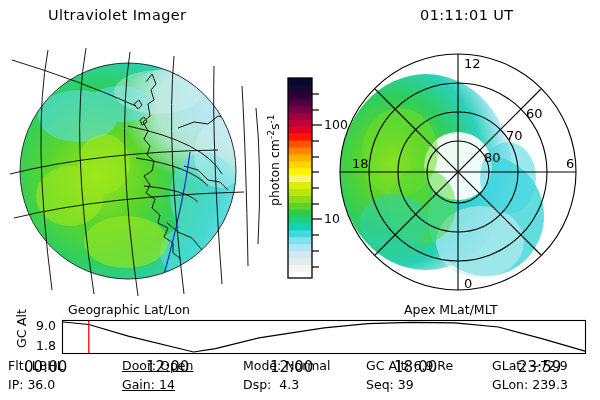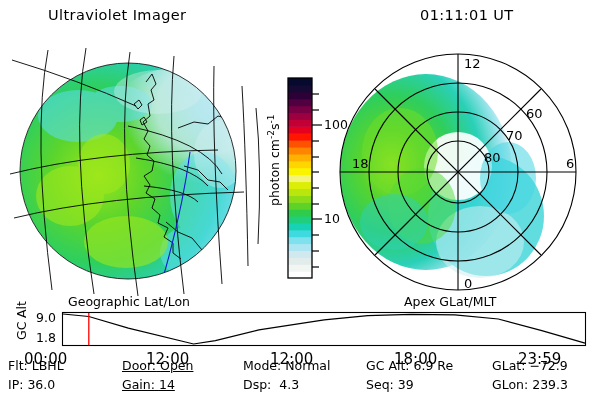--- a/index.html
+++ b/index.html
@@ -16,21 +16,21 @@
 
   
   .panel{position:absolute;}
   #geo-panel{left:8px;top:46px;width:258px;height:250px;}
   #apex-panel{left:330px;top:46px;width:262px;height:252px;}
   #cbar-panel{left:266px;top:56px;width:62px;height:236px;}
 
   svg{display:block;overflow:visible;}
 
   
-  #strip{position:absolute;left:0;top:296px;width:600px;height:52px;}
+  #strip{position:absolute;left:0;top:304px;width:600px;height:52px;}
   .striplabel{position:absolute;font-size:12.5px;white-space:nowrap;}
   #lbl-geo{left:68px;top:-2px;}
   #lbl-apex{left:404px;top:-2px;}
   .axrot{position:absolute;left:-6px;font-size:12.5px;
          transform:rotate(-90deg);transform-origin:left top;white-space:nowrap;}
   #rot-gc{left:14px;top:44px;}
   #rot-alt{left:14px;top:22px;}
   .ytick{position:absolute;font-size:12.5px;text-align:right;width:34px;}
   #yt-hi{left:22px;top:14px;}
   #yt-lo{left:22px;top:34px;}
@@ -234,21 +234,21 @@
         <text x="134" y="242">0</text>
         <text x="196" y="72">60</text>
         <text x="176" y="94">70</text>
         <text x="154" y="116">80</text>
       </g>
     </svg>
   </div>
 
   <div id="strip">
     <span class="striplabel" id="lbl-geo">Geographic Lat/Lon</span>
-    <span class="striplabel" id="lbl-apex">Apex GLat/MLT</span>
+    <span class="striplabel" id="lbl-apex">Apex MLat/MLT</span>
 
     <span class="axrot" id="rot-gc">GC</span>
     <span class="axrot" id="rot-alt">Alt</span>
 
     <span class="ytick" id="yt-hi">9.0</span>
     <span class="ytick" id="yt-lo">1.8</span>
 
     <svg id="strip-box" width="524" height="34" viewBox="0 0 524 34">
       <rect x="0.5" y="0.5" width="523" height="33" fill="#fff" stroke="#000" stroke-width="1.1"></rect>
       <polyline id="orbit-curve" fill="none" stroke="#000" stroke-width="1.2" points="1.0,2.0 26.8,4.5 66.3,16.2 131.6,32.0 153.4,28.7 196.9,17.8 262.2,7.8 305.7,3.7 349.2,2.4 392.8,2.8 436.3,7.0 479.8,18.7 523.0,31.2"></polyline>

